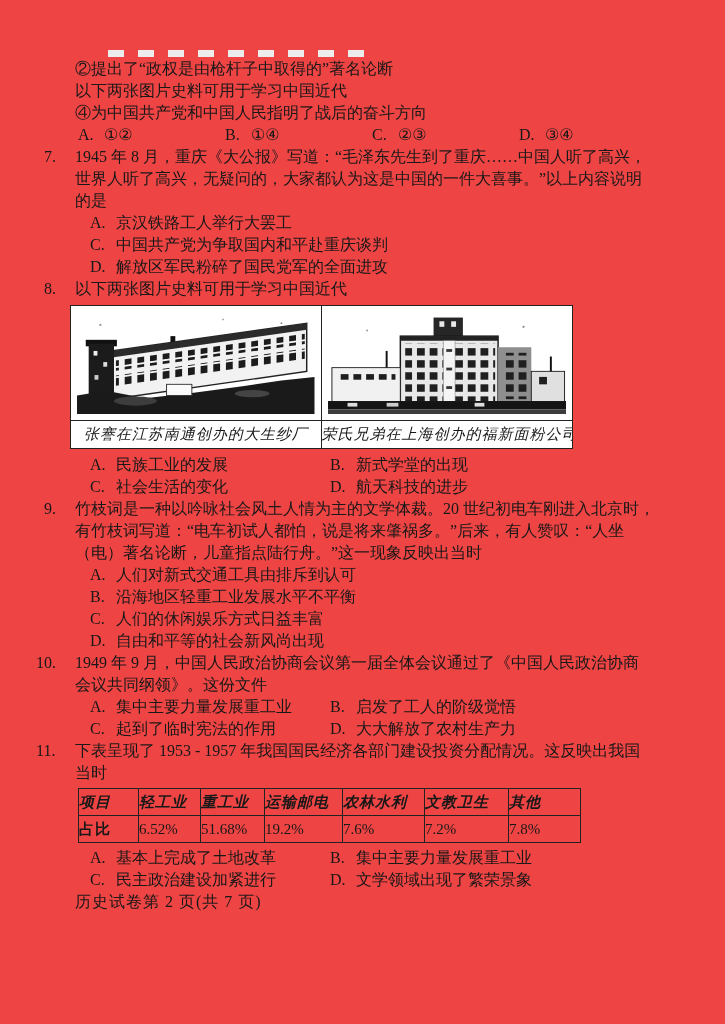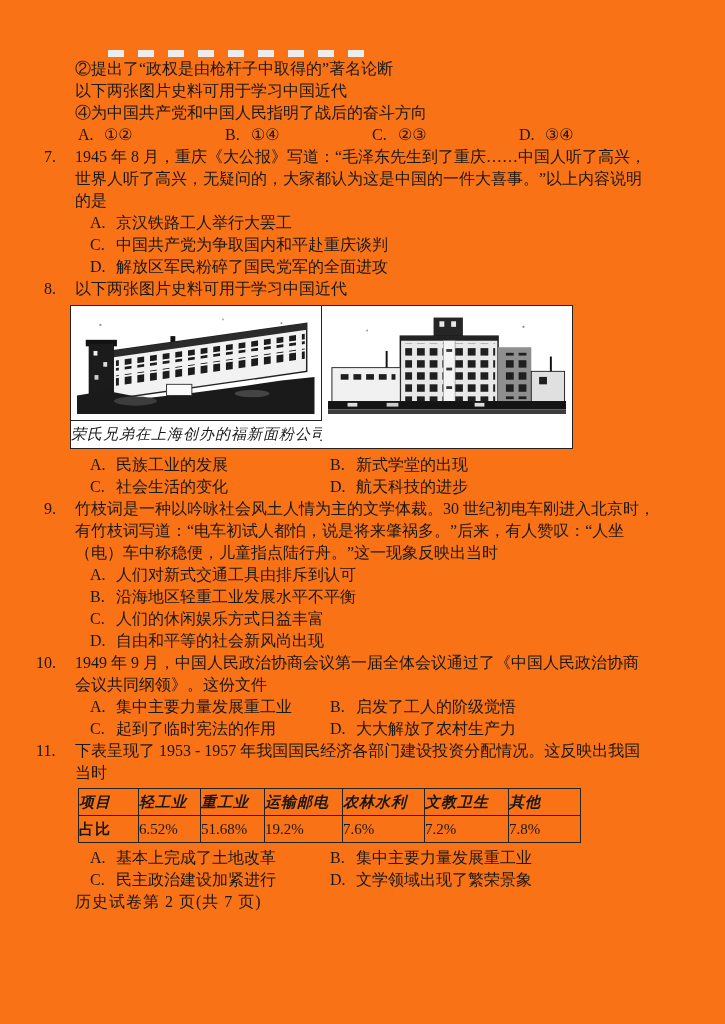--- a/index.html
+++ b/index.html
@@ -1,16 +1,16 @@
 <!DOCTYPE html>
 <html><head>
 <meta charset="utf-8">
 <style>
   html,body { margin:0; padding:0; background:#ffffff; }
-  .page { position:relative; width:725px; height:1024px; background:#f97316;
+  .page { position:relative; width:725px; height:1024px; background:#ef4444;
           color:#181818; font-family:"Liberation Serif","DejaVu Serif",serif;
           font-size:16px; line-height:22px; overflow:hidden; }
   .content { position:absolute; top:58px; left:0; right:0; }
   .smudge { position:absolute; top:50px; left:108px; width:258px; height:7px;
             background:repeating-linear-gradient(90deg,#ededed 0 16px,transparent 16px 30px);
             filter:blur(0.6px); }
   .stmt { margin-left:75px; white-space:nowrap; }
   .lead-choices { display:flex; margin-left:78px; }
   .lead-choices .ch { width:147px; white-space:nowrap; }
   .lead-choices .ch:last-child { width:auto; }
@@ -131,40 +131,41 @@
               <rect x="216" y="70" width="8" height="8" fill="#1f1f1f"></rect>
               <line x1="60" y1="42" x2="60" y2="60" stroke="#111111" stroke-width="2"></line>
               <line x1="228" y1="48" x2="228" y2="64" stroke="#111111" stroke-width="2"></line>
               <rect x="0" y="96" width="244" height="9" fill="#141414"></rect>
               <rect x="20" y="98" width="10" height="4" fill="#dddddd"></rect>
               <rect x="60" y="98" width="12" height="4" fill="#cccccc"></rect>
               <rect x="150" y="98" width="10" height="4" fill="#dddddd"></rect>
               <rect x="0" y="105" width="244" height="5" fill="#3c3c3c"></rect>
             </svg>
           </div>
+          <div class="cap cl">张謇在江苏南通创办的大生纱厂</div>
           <div class="cap">荣氏兄弟在上海创办的福新面粉公司</div>
         </div>
 
         <div class="optrow">
           <div class="cell"><span class="k">A.</span><span>民族工业的发展</span></div>
           <div class="cell"><span class="k">B.</span><span>新式学堂的出现</span></div>
         </div>
         <div class="optrow">
           <div class="cell"><span class="k">C.</span><span>社会生活的变化</span></div>
           <div class="cell"><span class="k">D.</span><span>航天科技的进步</span></div>
         </div>
       </div>
     </div>
 
     <div class="q">
       <span class="qnum">9.</span>
       <div class="qbody">
-        <div class="qline">竹枝词是一种以吟咏社会风土人情为主的文学体裁。30 世纪初电车刚进入北京时，</div>
+        <div class="qline">竹枝词是一种以吟咏社会风土人情为主的文学体裁。20 世纪初电车刚进入北京时，</div>
         <div class="qline">有竹枝词写道：“电车初试人都怕，说是将来肇祸多。”后来，有人赞叹：“人坐</div>
-        <div class="qline">（电）车中称稳便，儿童指点陆行舟。”这一现象反映出当时</div>
+        <div class="qline">（电）著名论断，儿童指点陆行舟。”这一现象反映出当时</div>
         <div class="opt"><span class="k">A.</span><span>人们对新式交通工具由排斥到认可</span></div>
         <div class="opt"><span class="k">B.</span><span>沿海地区轻重工业发展水平不平衡</span></div>
         <div class="opt"><span class="k">C.</span><span>人们的休闲娱乐方式日益丰富</span></div>
         <div class="opt"><span class="k">D.</span><span>自由和平等的社会新风尚出现</span></div>
       </div>
     </div>
 
     <div class="q two">
       <span class="qnum">10.</span>
       <div class="qbody">

